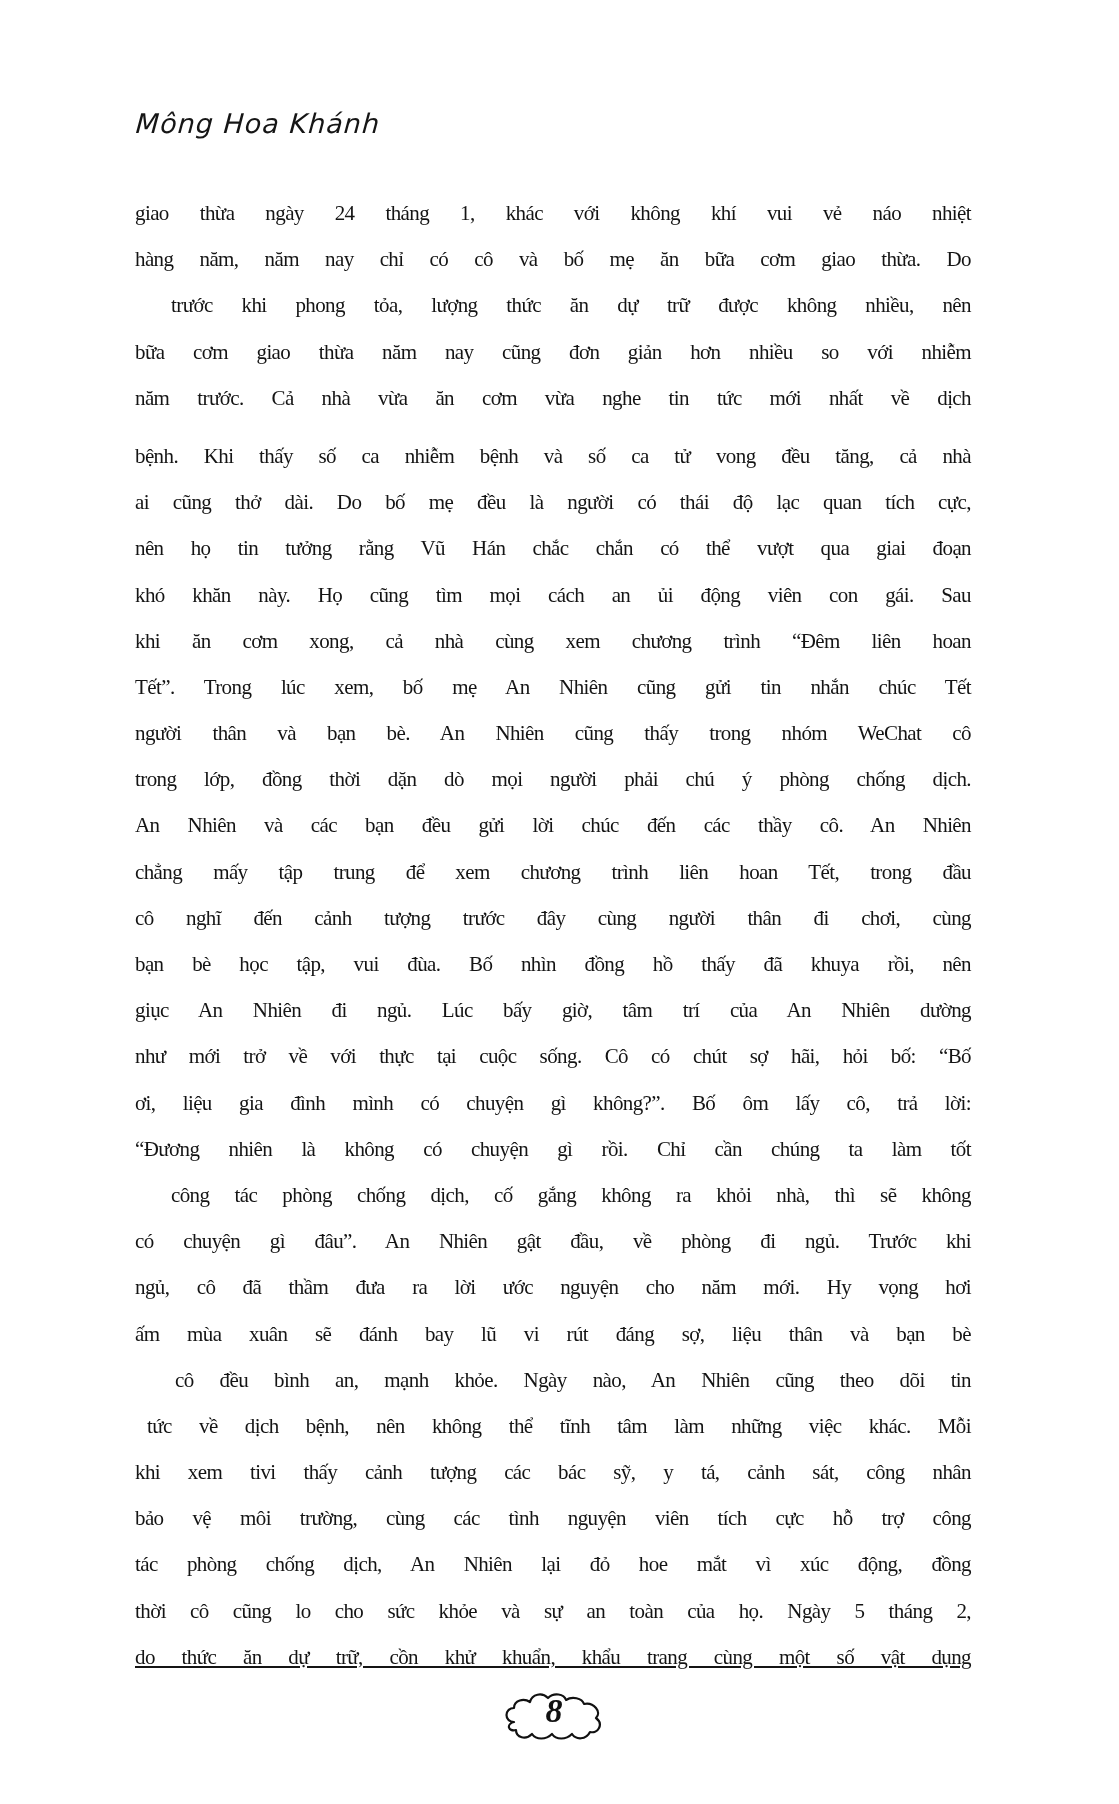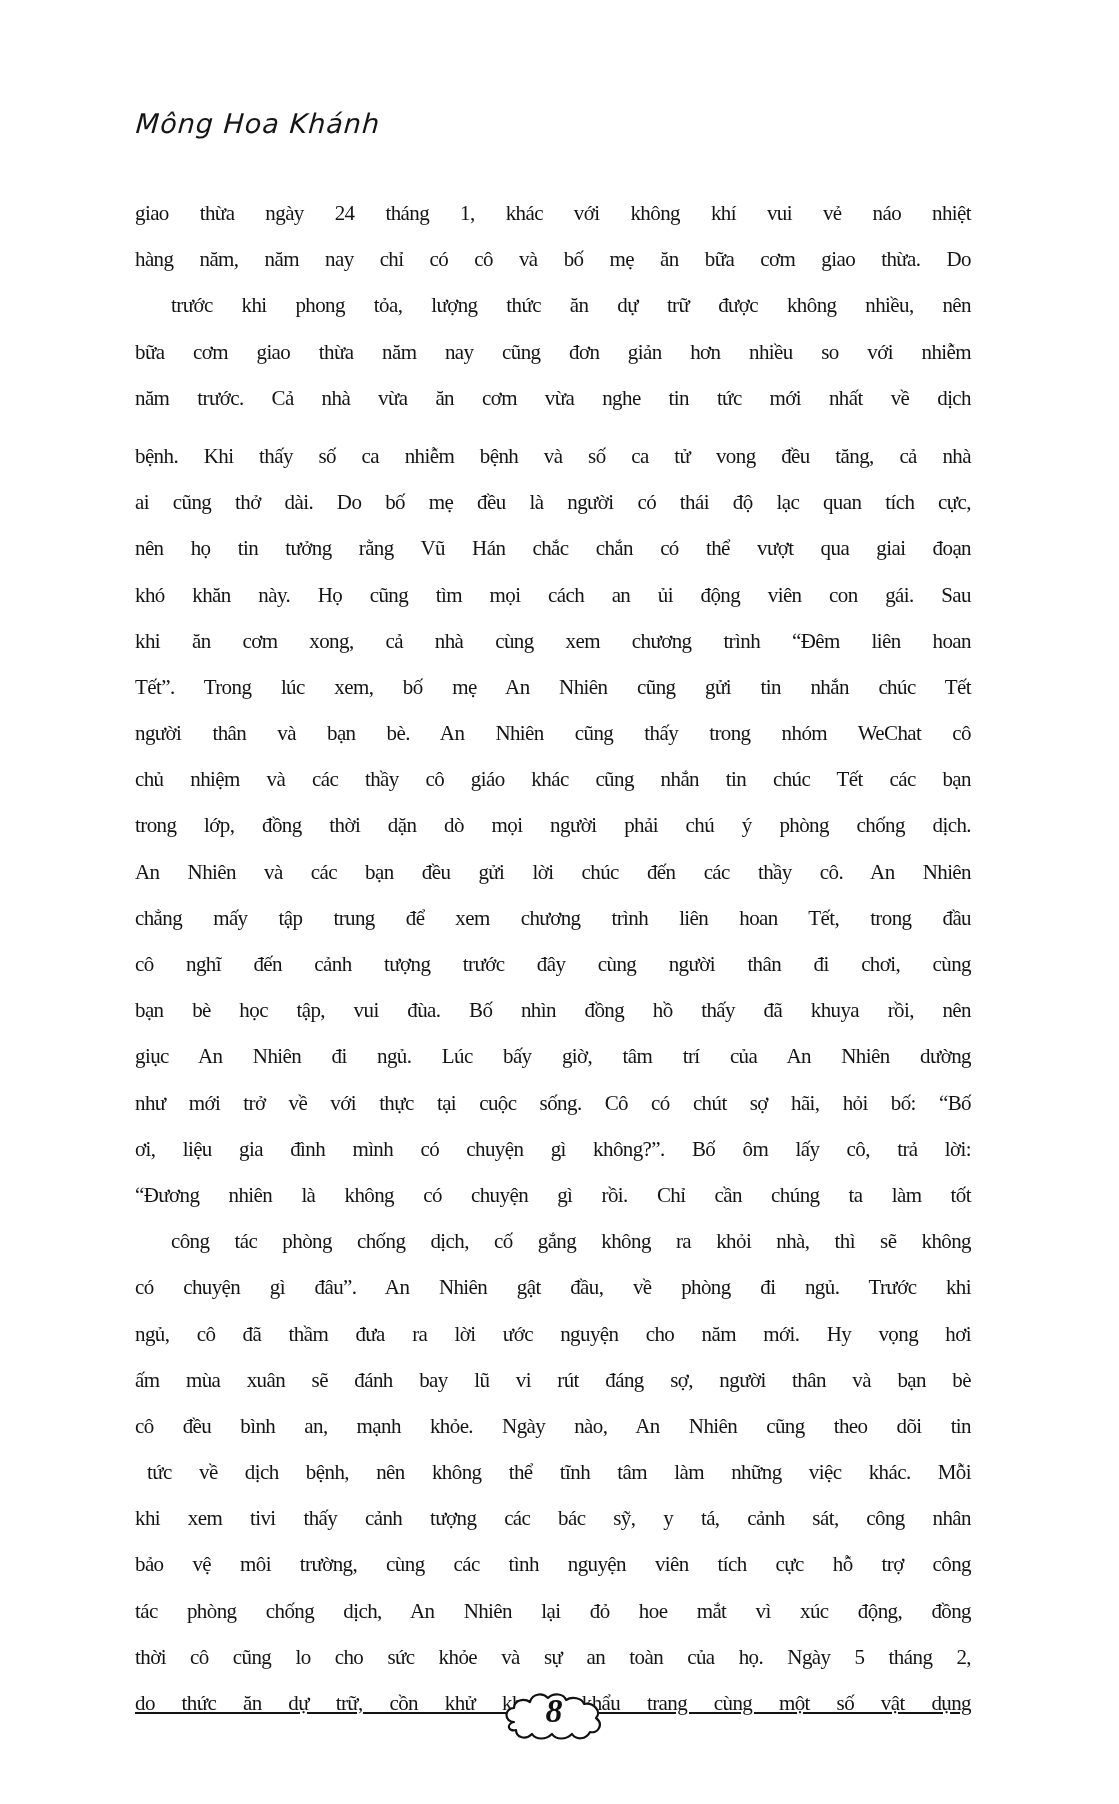--- a/index.html
+++ b/index.html
@@ -42,35 +42,34 @@
   <div class="line" style="display: block; margin-left: 36px;">trước khi phong tỏa, lượng thức ăn dự trữ được không nhiều, nên</div>
   <div class="line" style="display: block;">bữa cơm giao thừa năm nay cũng đơn giản hơn nhiều so với nhiễm</div>
   <div class="line" style="display: block;">năm trước. Cả nhà vừa ăn cơm vừa nghe tin tức mới nhất về dịch</div>
   <div class="line" style="display: block; margin-top: 12px;">bệnh. Khi thấy số ca nhiễm bệnh và số ca tử vong đều tăng, cả nhà</div>
   <div class="line" style="display: block;">ai cũng thở dài. Do bố mẹ đều là người có thái độ lạc quan tích cực,</div>
   <div class="line" style="display: block;">nên họ tin tưởng rằng Vũ Hán chắc chắn có thể vượt qua giai đoạn</div>
   <div class="line" style="display: block;">khó khăn này. Họ cũng tìm mọi cách an ủi động viên con gái. Sau</div>
   <div class="line" style="display: block;">khi ăn cơm xong, cả nhà cùng xem chương trình “Đêm liên hoan</div>
   <div class="line" style="display: block;">Tết”. Trong lúc xem, bố mẹ An Nhiên cũng gửi tin nhắn chúc Tết</div>
   <div class="line" style="display: block;">người thân và bạn bè. An Nhiên cũng thấy trong nhóm WeChat cô</div>
-  <div class="line" style="display: block;">chủ nhiệm và các thầy cô giáo khác cũng nhắn tin chúc Tết các bạn</div>
   <div class="line" style="display: block;">trong lớp, đồng thời dặn dò mọi người phải chú ý phòng chống dịch.</div>
   <div class="line" style="display: block;">An Nhiên và các bạn đều gửi lời chúc đến các thầy cô. An Nhiên</div>
   <div class="line" style="display: block;">chẳng mấy tập trung để xem chương trình liên hoan Tết, trong đầu</div>
   <div class="line" style="display: block;">cô nghĩ đến cảnh tượng trước đây cùng người thân đi chơi, cùng</div>
   <div class="line" style="display: block;">bạn bè học tập, vui đùa. Bố nhìn đồng hồ thấy đã khuya rồi, nên</div>
   <div class="line" style="display: block;">giục An Nhiên đi ngủ. Lúc bấy giờ, tâm trí của An Nhiên dường</div>
   <div class="line" style="display: block;">như mới trở về với thực tại cuộc sống. Cô có chút sợ hãi, hỏi bố: “Bố</div>
   <div class="line" style="display: block;">ơi, liệu gia đình mình có chuyện gì không?”. Bố ôm lấy cô, trả lời:</div>
   <div class="line" style="display: block;">“Đương nhiên là không có chuyện gì rồi. Chỉ cần chúng ta làm tốt</div>
   <div class="line" style="display: block; margin-left: 36px;">công tác phòng chống dịch, cố gắng không ra khỏi nhà, thì sẽ không</div>
   <div class="line" style="display: block;">có chuyện gì đâu”. An Nhiên gật đầu, về phòng đi ngủ. Trước khi</div>
   <div class="line" style="display: block;">ngủ, cô đã thầm đưa ra lời ước nguyện cho năm mới. Hy vọng hơi</div>
-  <div class="line" style="display: block;">ấm mùa xuân sẽ đánh bay lũ vi rút đáng sợ, người thân và bạn bè</div>
-  <div class="line" style="display: block;">cô đều bình an, mạnh khỏe. Ngày nào, An Nhiên cũng theo dõi tin</div>
+  <div class="line" style="display: block;">ấm mùa xuân sẽ đánh bay lũ vi rút đáng sợ, liệu thân và bạn bè</div>
+  <div class="line" style="display: block; margin-left: 40px;">cô đều bình an, mạnh khỏe. Ngày nào, An Nhiên cũng theo dõi tin</div>
   <div class="line" style="display: block; margin-left: 12px;">tức về dịch bệnh, nên không thể tĩnh tâm làm những việc khác. Mỗi</div>
   <div class="line" style="display: block;">khi xem tivi thấy cảnh tượng các bác sỹ, y tá, cảnh sát, công nhân</div>
   <div class="line" style="display: block;">bảo vệ môi trường, cùng các tình nguyện viên tích cực hỗ trợ công</div>
   <div class="line" style="display: block;">tác phòng chống dịch, An Nhiên lại đỏ hoe mắt vì xúc động, đồng</div>
   <div class="line" style="display: block;">thời cô cũng lo cho sức khỏe và sự an toàn của họ. Ngày 5 tháng 2,</div>
   <div class="line" style="display: block; text-decoration: underline;">do thức ăn dự trữ, cồn khử khuẩn, khẩu trang cùng một số vật dụng</div>
 </div>
 
 <div class="page-number">
   <svg width="108" height="56" viewBox="0 0 108 56">

